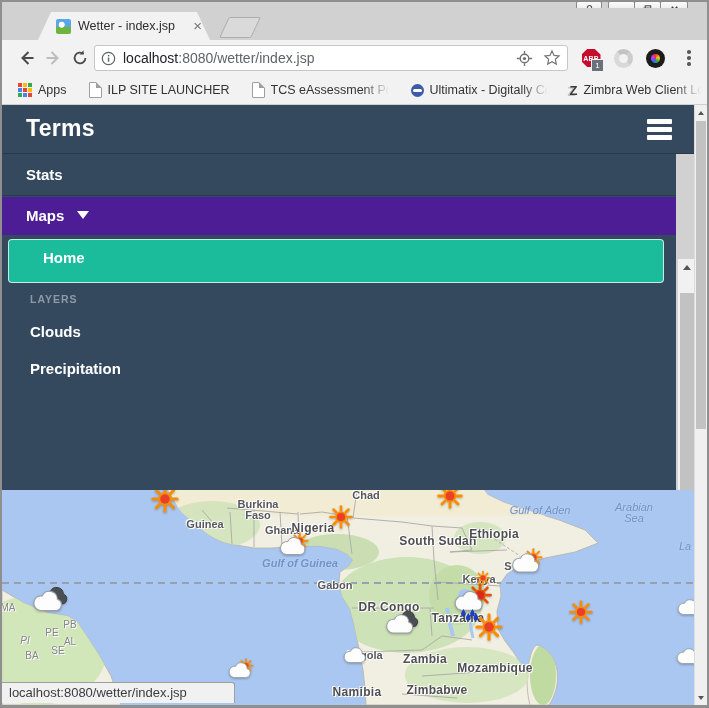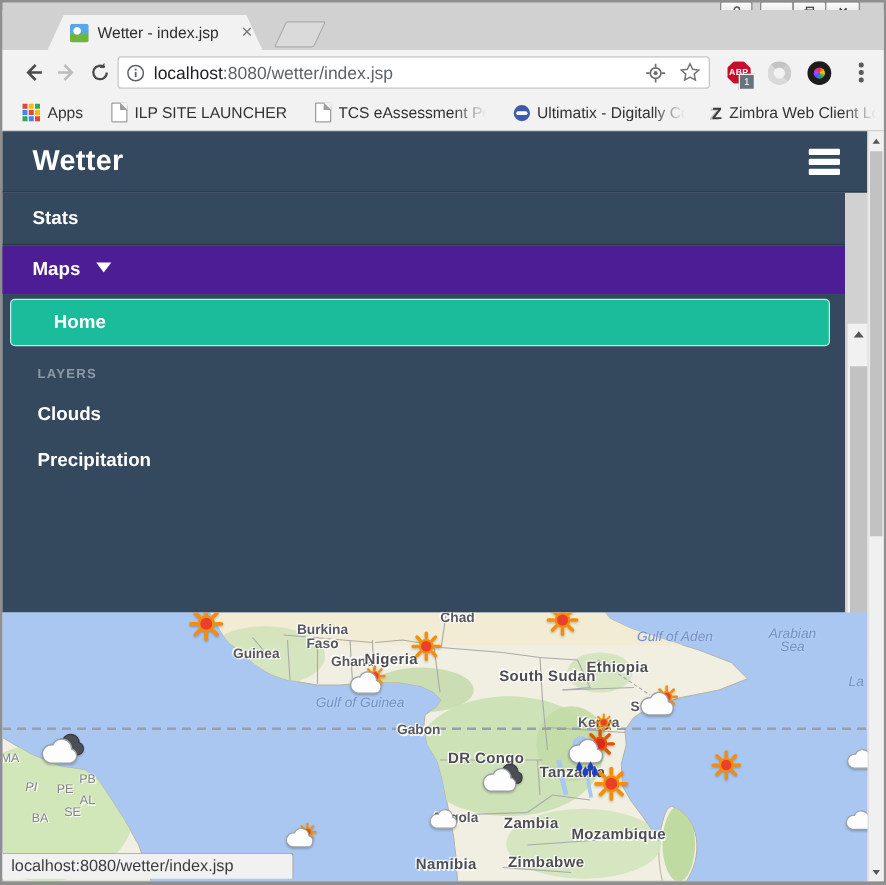--- a/index.html
+++ b/index.html
@@ -66,21 +66,21 @@
   #app-title{position:absolute;left:24px;top:10px;color:#fff;font-size:23px;font-weight:600;letter-spacing:.3px;}
   #hamburger{position:absolute;right:22px;top:14px;display:flex;flex-direction:column;gap:3.5px;}
   #hamburger i{width:25px;height:4.5px;background:#fff;border-radius:1px;}
   #dropdown{position:absolute;left:0;top:49px;width:674px;height:336px;background:#34495e;}
   .nav-row{position:absolute;left:0;width:100%;color:#fff;font-size:15px;font-weight:bold;
            padding-left:24px;box-sizing:border-box;}
   #nav-stats{top:0;height:42px;line-height:42px;border-bottom:1px solid #2b3c4e;}
   #nav-maps{top:43px;height:38px;line-height:38px;background:#4c1d95;}
   #caret{display:inline-block;margin-left:13px;border:6px solid transparent;border-top:8px solid #fff;vertical-align:-4px;}
   #home-wrap{position:absolute;top:81px;left:0;width:100%;height:47px;}
-  #nav-home{position:absolute;left:6px;top:4px;width:656px;height:38px;background:#1abc9c;
+  #nav-home{position:absolute;left:6px;top:4px;width:656px;height:44px;background:#1abc9c;
             border:1px solid rgba(255,255,255,.75);border-radius:4px;box-sizing:border-box;
             color:#fff;font-size:15px;font-weight:bold;line-height:36px;padding-left:34px;}
   #layers-heading{position:absolute;top:136px;left:28px;height:18px;line-height:18px;
             color:#8d9aa6;font-size:10.5px;font-weight:bold;letter-spacing:1px;}
   .layer-row{position:absolute;left:0;width:100%;height:38px;line-height:38px;color:#fff;
             font-size:15px;font-weight:bold;padding-left:28px;box-sizing:border-box;}
   
   .sb{position:absolute;background:#f1f1f1;}
   .sb .thumb{position:absolute;left:2px;right:2px;background:#c2c2c2;}
   .sb .arrow{position:absolute;left:0;width:100%;height:16px;display:flex;align-items:center;justify-content:center;}
@@ -233,21 +233,21 @@
   <div class="bm fade">
     <span class="ic">
         <span id="zimbra-ic">Z</span>
       </span>
     <span class="lbl">Zimbra Web Client Lo</span>
   </div>
 </div>
 
 <div id="page">
   <div id="appbar">
-    <div id="app-title">Wetter</div>
+    <div id="app-title">Terms</div>
     <div id="hamburger">
         <i></i>
         <i></i>
         <i></i>
       </div>
   </div>
 
   <div id="dropdown">
     <div class="nav-row" id="nav-stats">Stats</div>
     <div class="nav-row" id="nav-maps"><span>Maps</span><span id="caret"></span></div>
@@ -324,39 +324,39 @@
       </g>
       <path d="M476,38 L518,66" stroke="#a9a9a9" stroke-width="0.9" fill="none" stroke-dasharray="3,2"></path>
     </svg>
     <div id="equator"></div>
     <div id="map-overlays">
         <div class="map-label country" style="left: 203px; top: 34px;">Guinea</div>
         <div class="map-label country" style="left: 256px; top: 20px;">Burkina
 Faso</div>
         <div class="map-label country" style="left: 256px; top: 40px; margin-left: 24px;">Ghana</div>
         <div class="map-label country-lg" style="left: 311px; top: 38px;">Nigeria</div>
-        <div class="map-label water" style="left: 286px; top: 73px;">Gulf of Guinea</div>
+        <div class="map-label water" style="left: 298px; top: 73px; font-weight: bold;">Gulf of Guinea</div>
         <div class="map-label country" style="left: 333px; top: 95px;">Gabon</div>
         <div class="map-label country" style="left: 364px; top: 5px;">Chad</div>
         <div class="map-label country-lg" style="left: 436px; top: 51px;">South Sudan</div>
         <div class="map-label country-lg" style="left: 492px; top: 44px;">Ethiopia</div>
         <div class="map-label water" style="left: 538px; top: 20px;">Gulf of Aden</div>
         <div class="map-label water" style="left: 632px; top: 23px;">Arabian Sea</div>
         <div class="map-label country" style="left: 506px; top: 76px;">S</div>
         <div class="map-label country" style="left: 477px; top: 89px;">Kenya</div>
         <div class="map-label country-lg" style="left: 387px; top: 117px;">DR Congo</div>
         <div class="map-label water" style="left: 683px; top: 56px;">La</div>
         <div class="map-label country-lg" style="left: 456px; top: 128px;">Tanzania</div>
         <div class="map-label country" style="left: 362px; top: 165px;">Angola</div>
         <div class="map-label country-lg" style="left: 423px; top: 169px;">Zambia</div>
         <div class="map-label country-lg" style="left: 493px; top: 178px;">Mozambique</div>
         <div class="map-label country-lg" style="left: 435px; top: 200px;">Zimbabwe</div>
         <div class="map-label country-lg" style="left: 355px; top: 202px;">Namibia</div>
         <div class="map-label state" style="left: 6px; top: 117px;">MA</div>
-        <div class="map-label state" style="left: 23px; top: 140px; font-style: italic;">PI</div>
+        <div class="map-label state" style="left: 23px; top: 150px; font-style: italic;">PI</div>
         <div class="map-label state" style="left: 50px; top: 142px;">PE</div>
         <div class="map-label state" style="left: 68px; top: 134px;">PB</div>
         <div class="map-label state" style="left: 68px; top: 151px;">AL</div>
         <div class="map-label state" style="left: 56px; top: 160px;">SE</div>
         <div class="map-label state" style="left: 30px; top: 165px;">BA</div>
         <div class="map-icon" style="left: 163px; top: 9px; width: 30px; height: 30px;"><svg viewBox="0 0 24 24">
             <g stroke="#fb8c00" stroke-width="2.4" stroke-linecap="round">
               <line x1="18.2" y1="12.0" x2="21.7" y2="12.0"></line>
               <line x1="16.4" y1="16.4" x2="18.9" y2="18.9"></line>
               <line x1="12.0" y1="18.2" x2="12.0" y2="21.7"></line>

